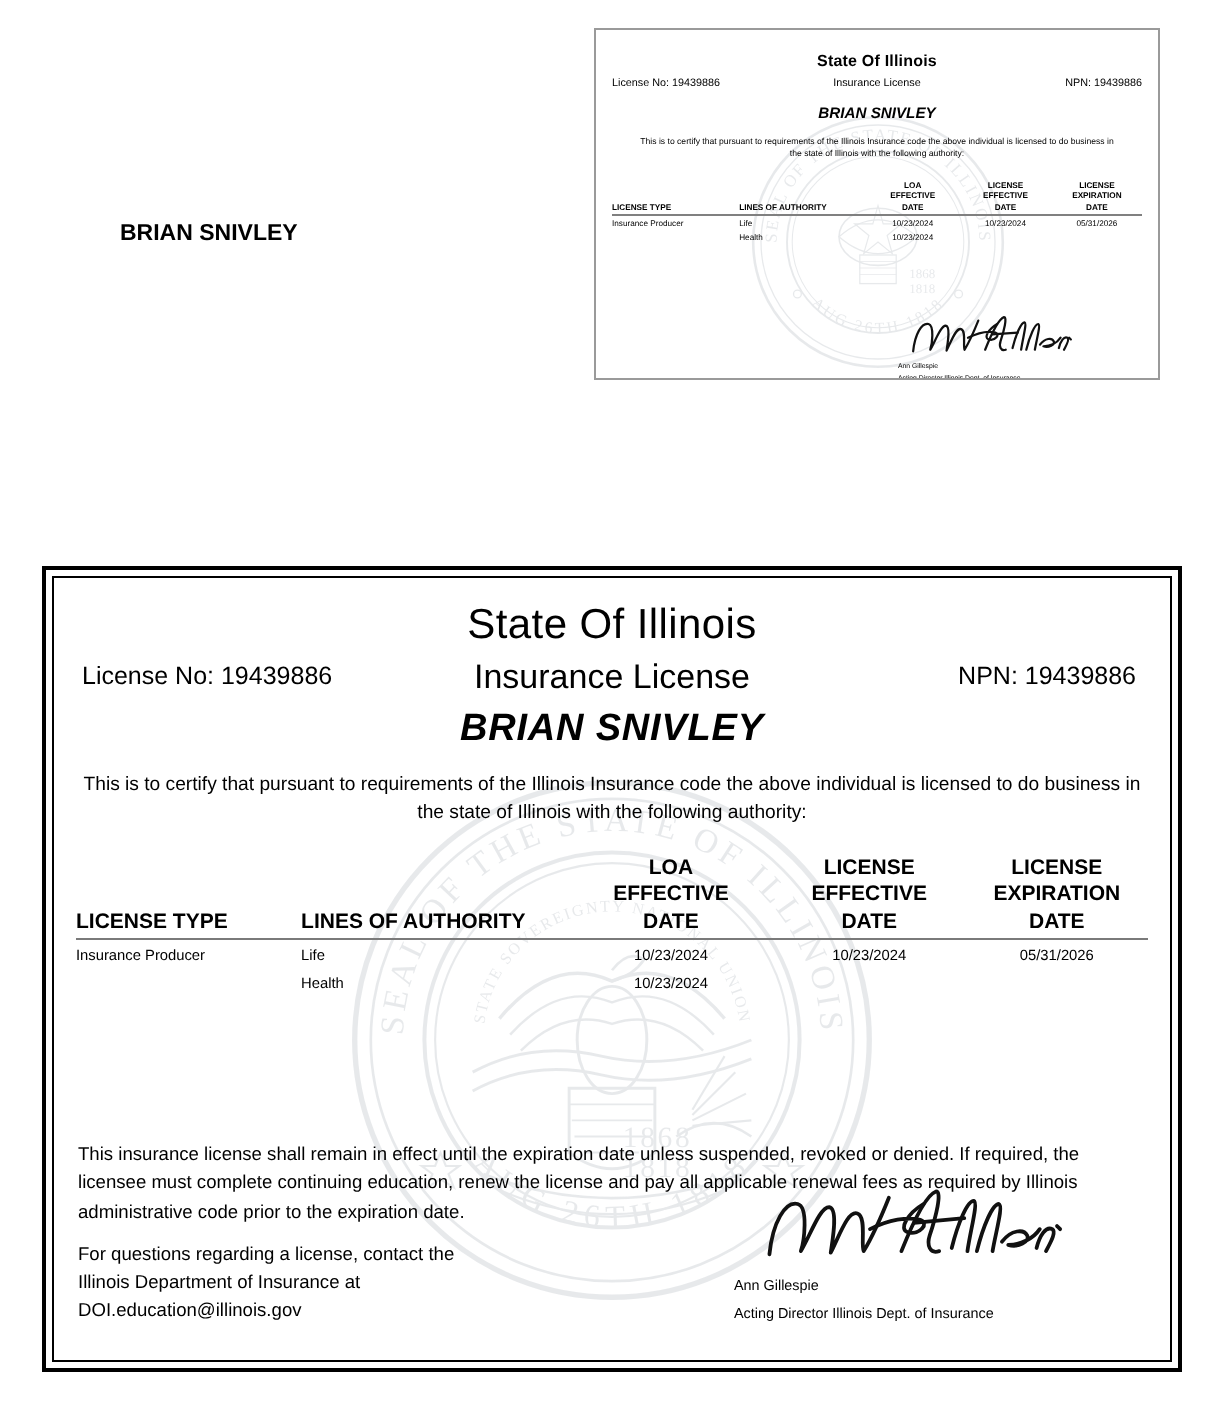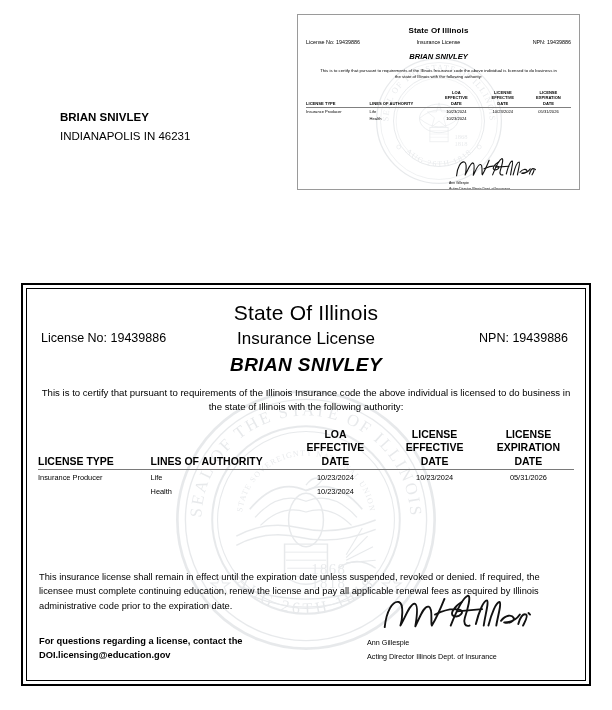--- a/index.html
+++ b/index.html
@@ -250,21 +250,20 @@
     line-height: 1.55;
   }
 
   .d-footer-contact {
     position: absolute;
     z-index: 2;
     left: 12px;
     bottom: 17px;
     font-size: 9.3px;
     line-height: 1.5;
-    font-weight: bold;
   }
   .d-signature {
     position: absolute;
     z-index: 2;
     left: 340px;
     bottom: 17px;
     width: 200px;
   }
   .d-signature svg { display: block; margin-left: 10px; }
   .d-signature .sig-line {
@@ -375,21 +374,20 @@
       </svg>
       <div class="sl">Ann Gillespie</div>
       <div class="sl">Acting Director Illinois Dept. of Insurance</div>
     </div>
 
   </div>
 </div>
 
 <div id="address-block">
   <div class="addr-name">BRIAN SNIVLEY</div>
-  <div>INDIANAPOLIS IN 46231</div>
 </div>
 
 <div id="license-doc">
   <div class="doc-inner">
 
     <div class="seal-wrap d-seal">
       <svg width="268" height="268" viewBox="0 0 200 200" aria-hidden="true">
         <defs>
           <path id="dTopArc" d="M 22 100 A 78 78 0 0 1 178 100"></path>
           <path id="dBotArc" d="M 30 100 A 70 70 0 0 0 170 100"></path>
@@ -491,21 +489,22 @@
         <div class="d-c3">10/23/2024</div>
         <div class="d-c4"></div>
         <div class="d-c5"></div>
       </div>
     </div>
 
     <div class="d-disclaimer">This insurance license shall remain in effect until the expiration date unless suspended, revoked or denied. If required, the licensee must complete continuing education, renew the license and pay all applicable renewal fees as required by Illinois administrative code prior to the expiration date.</div>
 
     <div class="d-footer-contact">
       <div>For questions regarding a license, contact the</div>
-      <div>DOI.licensing@education.gov</div>
+      <div>Illinois Department of Insurance at</div>
+      <div>DOI.education@illinois.gov</div>
     </div>
 
     <div class="d-signature">
       <svg width="160" height="44" viewBox="0 0 200 56" aria-hidden="true">
         <g fill="none" stroke="#111111" stroke-width="2.4" stroke-linecap="round" stroke-linejoin="round">
           <path d="M8 46 C 10 26, 18 12, 26 14 C 33 16, 30 38, 28 44 C 34 34, 40 16, 46 16 C 52 17, 48 38, 47 45 C 53 33, 58 18, 64 20 C 70 22, 66 40, 68 44 C 74 34, 80 20, 84 10"></path>
           <path d="M72 30 C 84 24, 96 22, 104 24 C 110 26, 104 34, 96 32 C 90 30, 96 20, 106 14"></path>
           <path d="M92 44 C 100 24, 108 8, 114 6 C 118 6, 114 22, 110 34 C 108 40, 110 46, 116 44"></path>
           <path d="M100 26 L 132 23"></path>
           <path d="M124 42 C 128 26, 134 12, 138 12 C 141 13, 136 30, 134 44"></path>

